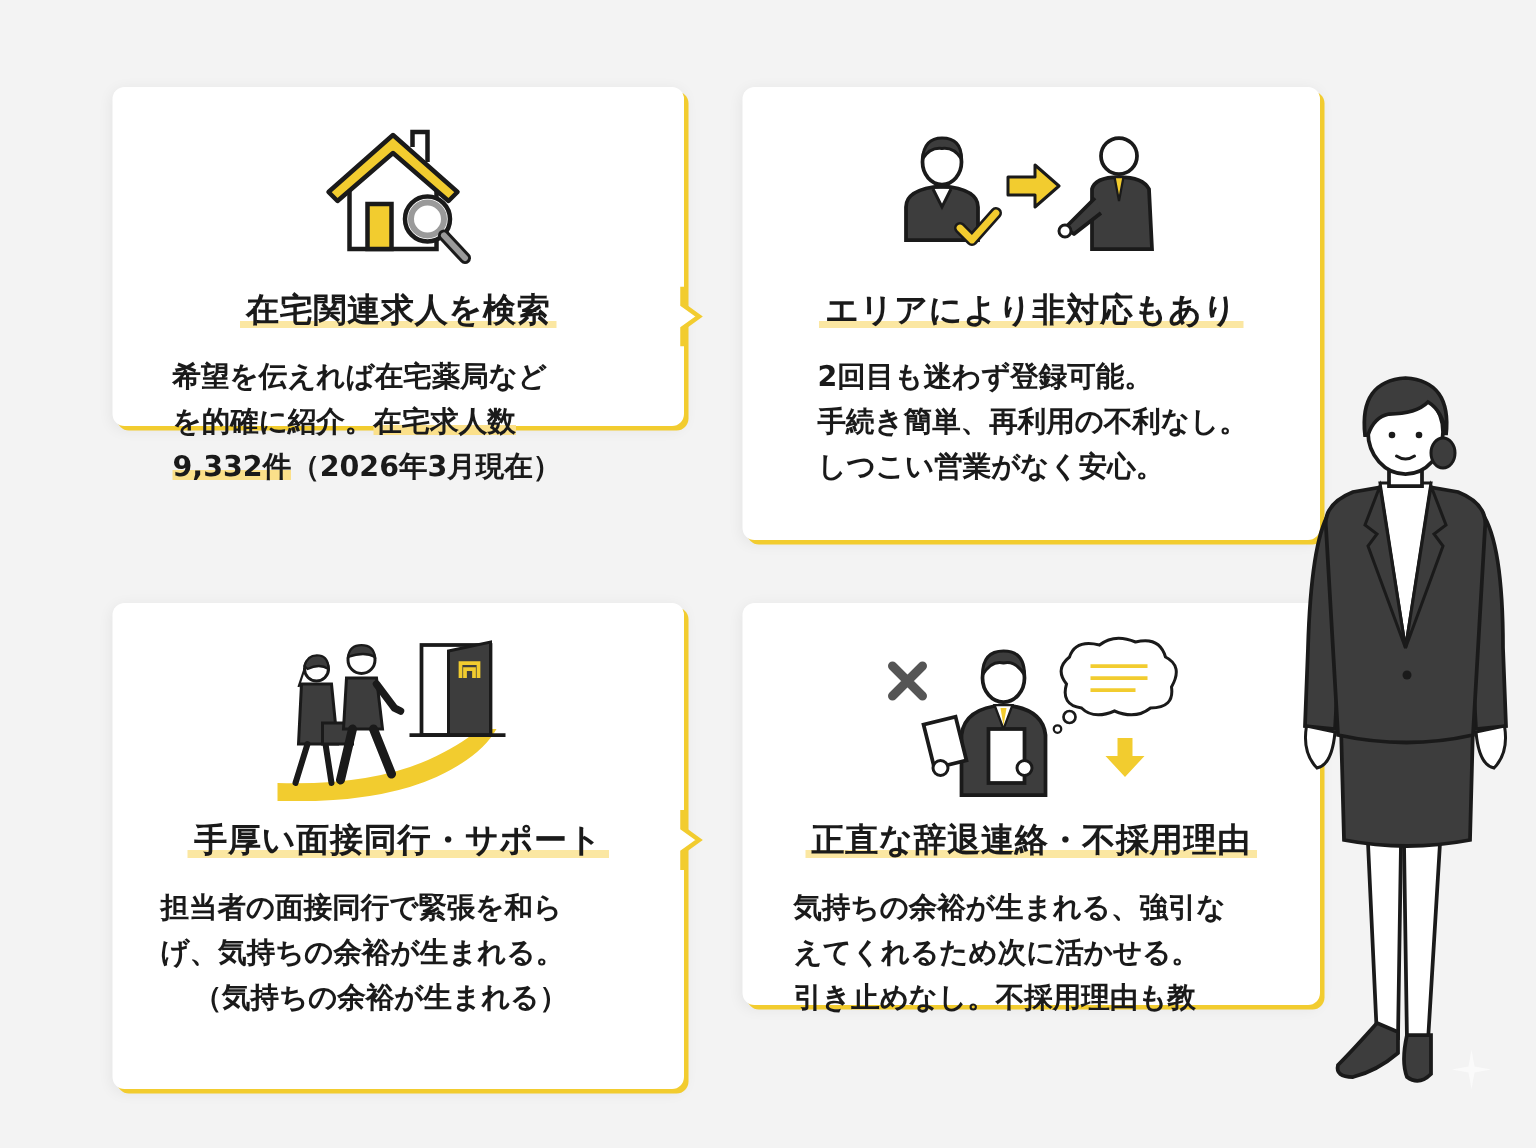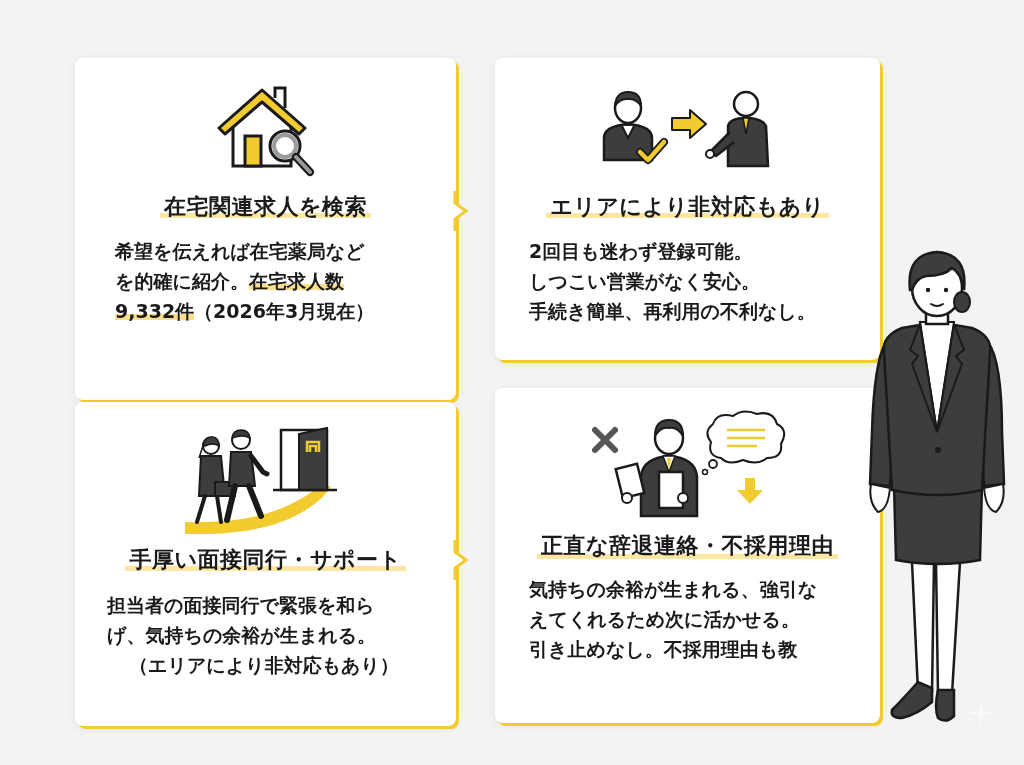--- a/index.html
+++ b/index.html
@@ -9,24 +9,24 @@
     font-family: "DejaVu Sans", "Liberation Sans", sans-serif;
     position: relative;
     color: #1a1a1a;
   }
   .card {
     position: absolute;
     background: #ffffff;
     border-radius: 8px;
     box-shadow: 3px 3px 0 0 #f2cc2f, 0 2px 10px rgba(0,0,0,0.07);
   }
-  #card-1 { left: 75px; top: 58px; width: 381px; height: 342px; }
+  #card-1 { left: 75px; top: 58px; width: 381px; height: 226px; }
   #card-2 { left: 495px; top: 58px; width: 385px; height: 302px; }
   #card-3 { left: 75px; top: 402px; width: 381px; height: 324px; }
-  #card-4 { left: 495px; top: 388px; width: 385px; height: 335px; font-family: Liberation Mono, monospace; }
+  #card-4 { left: 495px; top: 402px; width: 385px; height: 268px; }
 
   .notch {
     position: absolute;
     right: -14px;
     width: 18px;
     height: 40px;
   }
   .notch svg { display: block; }
 
   .icon-wrap {
@@ -118,24 +118,24 @@
       <circle cx="158" cy="18" r="12" fill="#fff" stroke="#1a1a1a" stroke-width="2.5"></circle>
       <path d="M140 40 Q142 32 158 32 Q174 32 178 40 L180 80 L140 80 Z" fill="#3d3d3d" stroke="#1a1a1a" stroke-width="2.5"></path>
       <path d="M155 32 L158 48 L161 32 Z" fill="#f2cc2f" stroke="#1a1a1a" stroke-width="1.5"></path>
       <path d="M142 46 L122 66 L128 70 L146 56" fill="#3d3d3d" stroke="#1a1a1a" stroke-width="2.5" stroke-linejoin="round"></path>
       <circle cx="122" cy="68" r="4" fill="#fff" stroke="#1a1a1a" stroke-width="2"></circle>
     </svg>
   </div>
   <div class="card-title" style="top:134px">
     <span>エリアにより非対応もあり</span>
   </div>
-  <div class="card-body" style="left:34px; top:178px">
+  <div class="card-body" style="left:50px; top:178px">
     <span class="line">2回目も迷わず登録可能。</span>
+    <span class="line">手続き簡単、再利用の不利なし。</span>
     <span class="line">しつこい営業がなく安心。</span>
-    <span class="line">手続き簡単、再利用の不利なし。</span>
   </div>
 </div>
 
 <div class="card" id="card-3">
   <div class="notch" style="top:138px">
     <svg width="18" height="40" viewBox="0 0 18 40">
         <path d="M3 0 L3 12 L14 20 L3 28 L3 40" fill="#fff" stroke="#f2cc2f" stroke-width="3" stroke-linejoin="miter"></path>
       </svg>
   </div>
   <div class="icon-wrap" style="top:22px">
@@ -160,21 +160,21 @@
       <path d="M70 32 L82 48 L86 50" fill="none" stroke="#1a1a1a" stroke-width="5" stroke-linecap="round"></path>
       <path d="M54 62 L46 96 M68 62 L80 92" stroke="#1a1a1a" stroke-width="6" stroke-linecap="round"></path>
     </svg>
   </div>
   <div class="card-title" style="top:143px">
     <span>手厚い面接同行・サポート</span>
   </div>
   <div class="card-body" style="left:32px; top:188px">
     <span class="line">担当者の面接同行で緊張を和ら</span>
     <span class="line">げ、気持ちの余裕が生まれる。</span>
-    <span class="line" style="padding-left:22px">（エリアにより非対応もあり）</span>
+    <span class="line" style="padding-left:22px">（気持ちの余裕が生まれる）</span>
   </div>
 </div>
 
 <div class="card" id="card-4">
   <div class="icon-wrap" style="top:20px">
     <svg width="210" height="115" viewBox="0 0 210 115">
 
       <path d="M12 22 L32 42 M32 22 L12 42" stroke="#555" stroke-width="6" stroke-linecap="round"></path>
 
       <ellipse cx="86" cy="30" rx="14" ry="16" fill="#fff" stroke="#1a1a1a" stroke-width="2.5"></ellipse>

